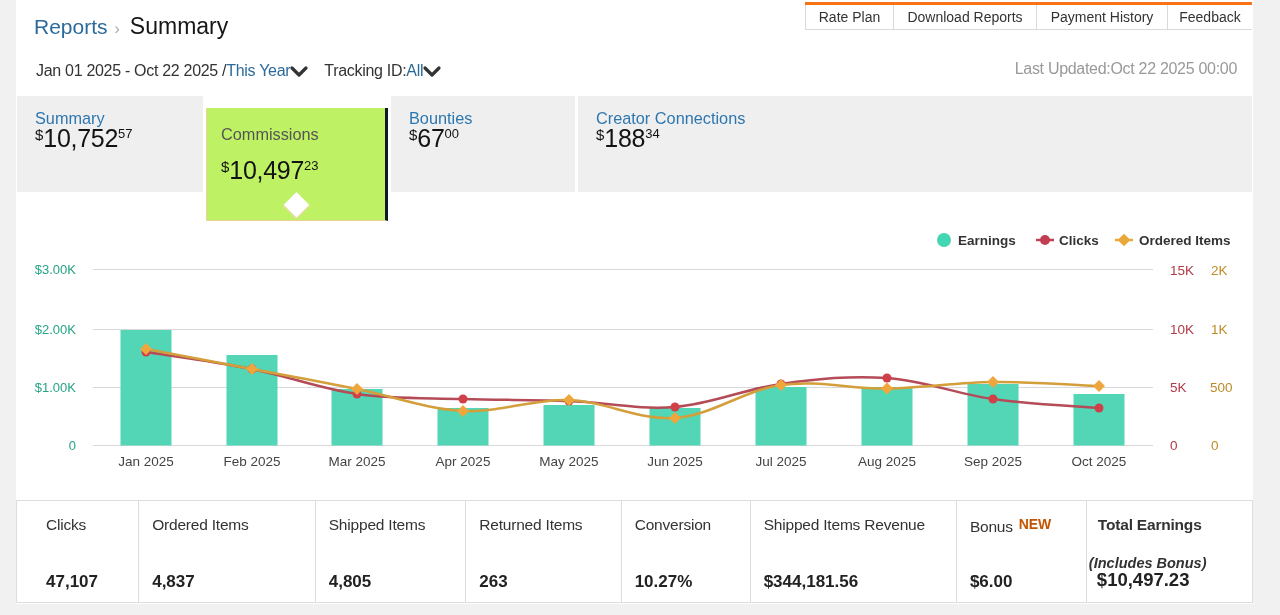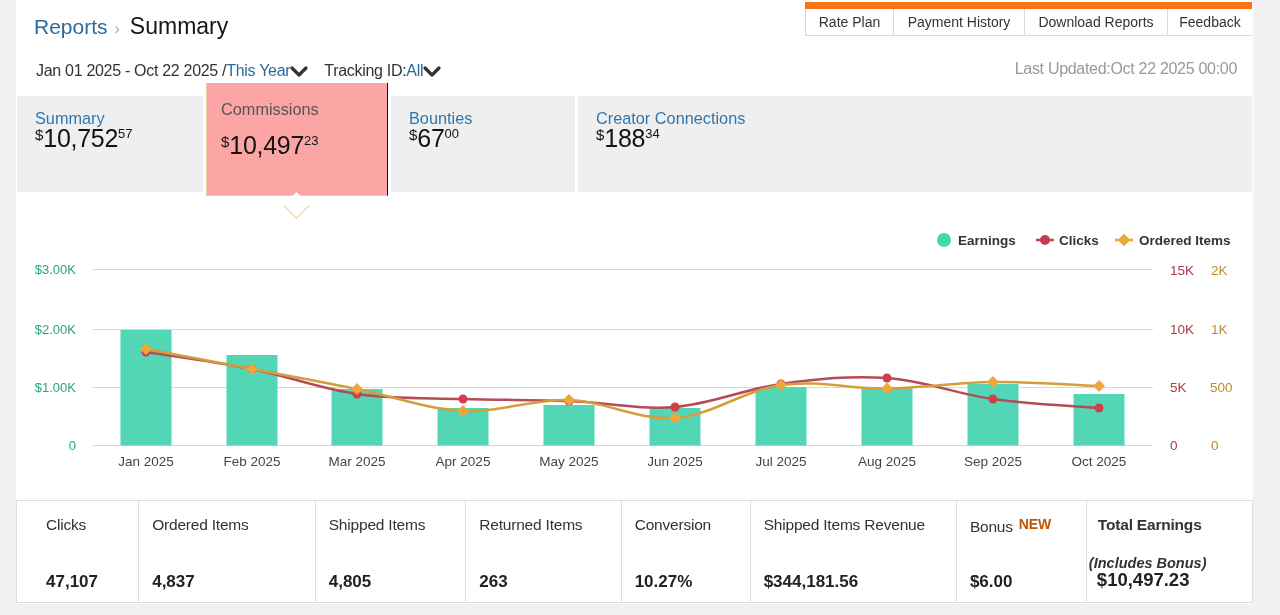--- a/index.html
+++ b/index.html
@@ -1,59 +1,59 @@
 <!DOCTYPE html>
 <html><head>
 <meta charset="utf-8">
 <style>
   * { margin:0; padding:0; box-sizing:border-box; }
   html,body { width:1280px; height:615px; overflow:hidden; background:#f1f1f1; font-family:"Liberation Sans",sans-serif; }
   .abs { position:absolute; }
   .card { position:absolute; left:16px; top:0; width:1237px; height:604px; background:#fff; }
   
-  .topbtns { position:absolute; left:805px; top:2px; height:34px; border-bottom:1px solid #d9d9d9; border-top:7px solid #f97316; display:flex; }
+  .topbtns { position:absolute; left:805px; top:2px; height:28px; border-bottom:1px solid #d9d9d9; border-top:3px solid #f97316; display:flex; }
   .topbtns .b { border-left:1px solid #d9d9d9; height:100%; display:flex; align-items:center; justify-content:center; font-size:14px; color:#333; }
   
   .crumb { position:absolute; left:34px; top:13px; font-size:21px; display:flex; align-items:baseline; }
   .crumb a { color:#2b6a9b; text-decoration:none; }
   .crumb .sep { color:#aaa; font-size:16px; margin:0 10px 0 7px; }
   .crumb .cur { color:#161616; font-size:23px; }
   
   .daterow { position:absolute; left:36px; top:62px; font-size:16px; letter-spacing:-0.3px; color:#333; }
   .blue { color:#2b6a9b; }
   .lastupd { position:absolute; right:43px; top:60px; font-size:16px; letter-spacing:-0.3px; color:#999; }
   .chev { display:inline-block; vertical-align:-4px; margin-left:-1px; }
   .tab { position:absolute; top:96px; height:96px; background:#efeff0; }
   .tab .t { position:absolute; left:18px; top:13px; font-size:16.3px; color:#2e77ae; }
   .tab .v { position:absolute; left:18px; top:28px; color:#131313; }
   .v .d { font-size:15px; font-weight:500; vertical-align:7px; }
   .v .n { font-size:25px; font-weight:500; letter-spacing:-0.3px; }
   .v .c { font-size:13px; font-weight:500; vertical-align:9px; }
-  .tab.active { background:#fca5a5; top:83px; height:113px; border-left:1px solid #e9d29c; border-right:1px solid #0f172a; border-bottom:1px solid #e9d29c; }
+  .tab.active { background:#bef264; top:108px; height:113px; border-left:1px solid #e9d29c; border-right:3px solid #0f172a; border-bottom:1px solid #e9d29c; }
   .tab.active .v { top:48px; left:14px; }
   .tab.active .t { color:#555; top:17px; left:14px; }
   
   .notch { position:absolute; left:287px; top:196px; width:19px; height:19px; background:#fff; transform:rotate(45deg); border-right:1px solid #e9d29c; border-bottom:1px solid #e9d29c; }
   
   .stats { position:absolute; left:16px; top:500px; width:1237px; height:103px; background:#fff; border:1px solid #ddd; display:flex; }
   .stats .cell { border-left:1px solid #ddd; position:relative; height:100%; }
   .stats .cell:first-child { border-left:none; }
   .stats .lab { position:absolute; top:15px; left:13px; font-size:15.5px; letter-spacing:-0.2px; color:#333; white-space:nowrap; }
   .stats .val { position:absolute; top:71px; left:13px; font-size:17px; font-weight:bold; color:#222; white-space:nowrap; }
   .new { color:#c45500; font-size:14px; font-weight:bold; vertical-align:3px; margin-left:6px; }
   .inc { position:absolute; top:36px; left:2px; font-size:14.5px; font-style:italic; font-weight:bold; color:#333;margin-top:18px; }
 </style>
 </head>
 <body>
 <div class="card"></div>
 
 <div class="topbtns">
   <div class="b" style="width:88px;">Rate Plan</div>
+  <div class="b" style="width:143px;">Download Reports</div>
   <div class="b" style="width:131px;">Payment History</div>
-  <div class="b" style="width:143px;">Download Reports</div>
   <div class="b" style="width:85px;">Feedback</div>
 </div>
 
 <div class="crumb">
     <a>Reports</a>
     <span class="sep">›</span>
     <span class="cur">Summary</span>
   </div>
 
 <div class="daterow">Jan 01 2025 - Oct 22 2025&nbsp;/<span class="blue">This Year</span><svg class="chev" width="20" height="18" viewBox="0 0 20 18">

